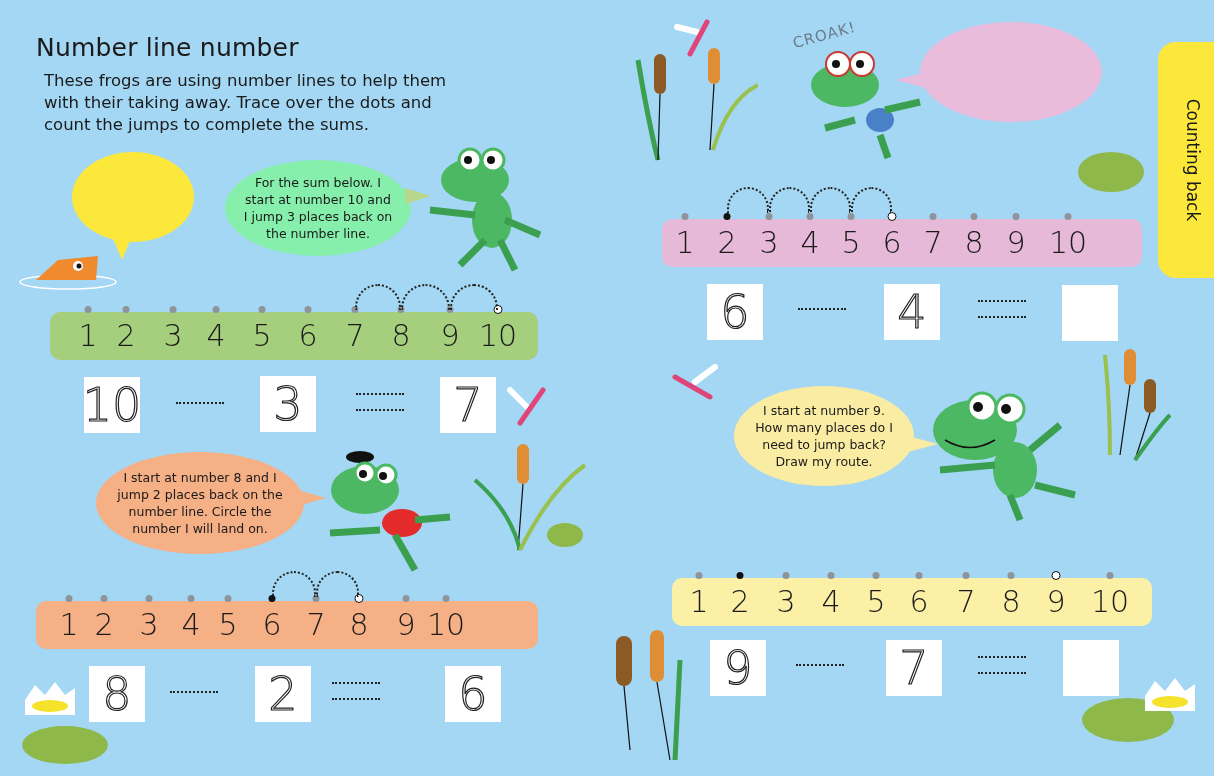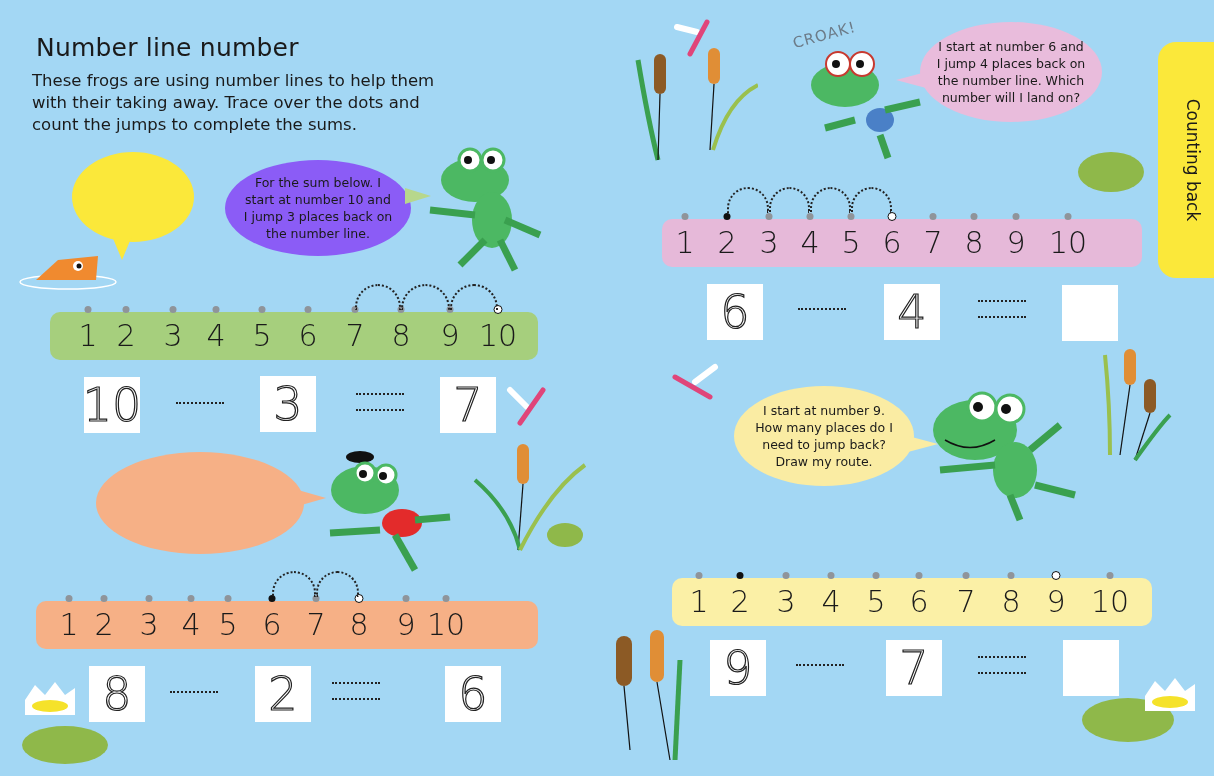--- a/index.html
+++ b/index.html
@@ -1,19 +1,19 @@
 <!DOCTYPE html>
 <html><head>
 <meta charset="utf-8">
 <style>
   html,body{margin:0;padding:0;}
   body{width:1214px;height:776px;overflow:hidden;background:#a3d7f4;font-family:"DejaVu Sans",sans-serif;color:#1a1a1a;position:relative;}
   .abs{position:absolute;}
   .title{left:36px;top:33px;font-size:25px;font-weight:normal;letter-spacing:0.2px;}
-  .intro{left:32px;top:70px;width:420px;font-size:16.5px;line-height:22px;}
+  .intro{left:44px;top:70px;width:420px;font-size:16.5px;line-height:22px;}
   .bubble{position:absolute;border-radius:50%;display:flex;align-items:center;justify-content:center;text-align:center;font-size:12.5px;line-height:17px;}
   .bubble .tail{position:absolute;width:0;height:0;}
   .line{position:absolute;height:48px;border-radius:10px;}
   .num{position:absolute;top:6px;font-size:30px;line-height:36px;transform:translateX(-50%);font-family:"DejaVu Sans",sans-serif;font-weight:300;}
   .dot{position:absolute;top:-6px;width:7px;height:7px;border-radius:50%;background:#8f949a;transform:translateX(-50%);}
   .dot.start{background:#111;}
   .dot.end{background:#fff;border:1.5px solid #111;width:7px;height:7px;top:-7px;}
   .arc{position:absolute;height:26px;border:2px dotted #222;border-bottom:none;border-radius:30px 30px 0 0;box-sizing:border-box;}
   .box{position:absolute;width:56px;height:56px;background:#fff;display:flex;align-items:center;justify-content:center;}
   .box span{font-size:46px;color:transparent;-webkit-text-stroke:1.2px #222;font-weight:300;font-family:"DejaVu Sans",sans-serif;}
@@ -31,32 +31,32 @@
 <div class="abs intro">These frogs are using number lines to help them with their taking away. Trace over the dots and count the jumps to complete the sums.</div>
 
 <div class="tab">
     <span>Counting back</span>
   </div>
 
 <div class="bubble" style="left:72px;top:152px;width:122px;height:90px;background:#fbe83a;">
   <div class="tail" style="left:40px;bottom:-18px;border-left:10px solid transparent;border-right:10px solid transparent;border-top:24px solid #fbe83a;"></div>
 </div>
 
-<div class="bubble" style="left:225px;top:160px;width:186px;height:96px;background:#8b5cf6;">
+<div class="bubble" style="left:225px;top:160px;width:186px;height:96px;background:#86efac;">
   <div class="tail" style="right:-20px;top:28px;border-top:8px solid transparent;border-bottom:8px solid transparent;border-left:26px solid #b7d78c;"></div>
   <span style="width:150px;">For the sum below. I start at number 10 and I jump 3 places back on the number line.</span>
 </div>
 
 <div class="bubble" style="left:96px;top:452px;width:208px;height:102px;background:#f6b086;">
   <div class="tail" style="right:-22px;top:38px;border-top:8px solid transparent;border-bottom:8px solid transparent;border-left:28px solid #f6b086;"></div>
+  <span style="width:170px;">I start at number 8 and I jump 2 places back on the number line. Circle the number I will land on.</span>
 </div>
 
 <div class="bubble" style="left:920px;top:22px;width:182px;height:100px;background:#e9bcdc;">
   <div class="tail" style="left:-24px;top:50px;border-top:8px solid transparent;border-bottom:8px solid transparent;border-right:30px solid #e9bcdc;"></div>
-  <span style="width:150px;">I start at number 6 and I jump 4 places back on the number line. Which number will I land on?</span>
 </div>
 
 <div class="bubble" style="left:734px;top:386px;width:180px;height:100px;background:#faeca3;">
   <div class="tail" style="right:-24px;top:50px;border-top:8px solid transparent;border-bottom:8px solid transparent;border-left:30px solid #faeca3;"></div>
   <span style="width:140px;">I start at number 9. How many places do I need to jump back? Draw my route.</span>
 </div>
 
 <div class="abs croak">CROAK!</div>
 
 <svg class="frog" style="left:420px;top:140px;" width="130" height="140" viewBox="0 0 130 140">

